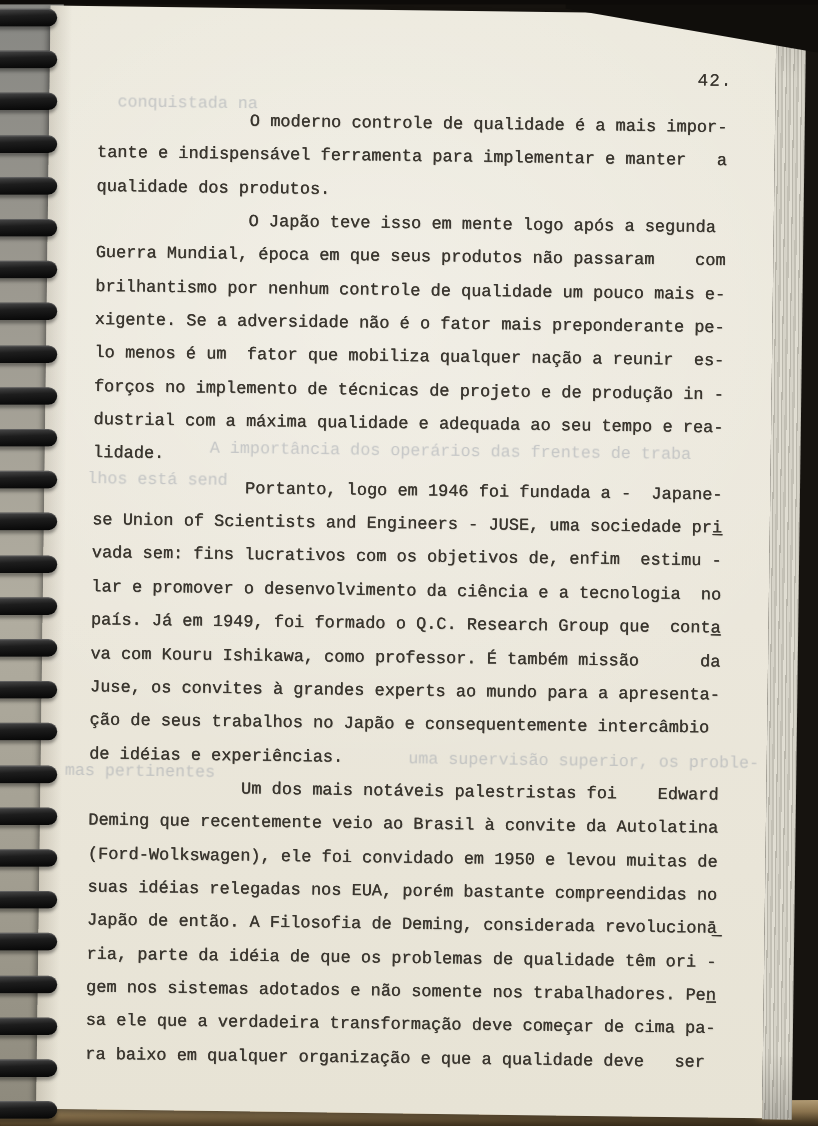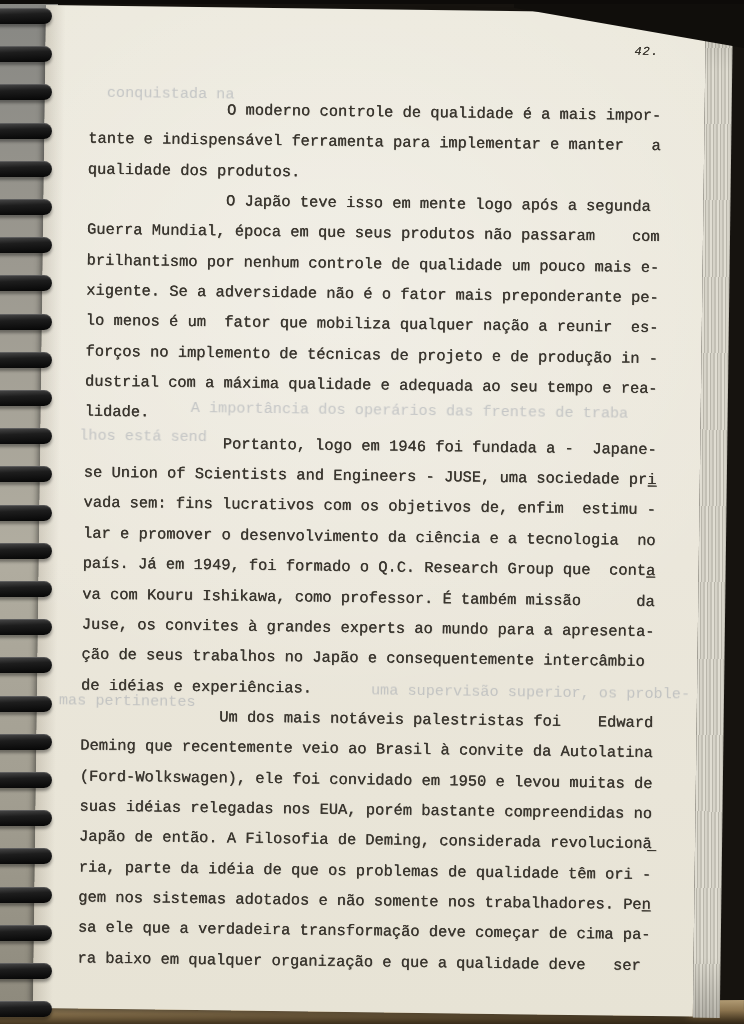--- a/index.html
+++ b/index.html
@@ -41,24 +41,23 @@
       repeating-linear-gradient(90deg,#e0ddd2 0 2px,#b9b6ab 2px 3px,#d6d3c8 3px 5px,#c3c0b5 5px 7px);
   }
   .text-block{
     position:absolute;left:44px;top:88px;width:590px;
     color:var(--ink);font-size:15.4px;line-height:30.35px;
     white-space:pre;letter-spacing:0;
     text-shadow:0 0 0.5px rgba(57,53,46,0.9),0.4px 0.4px 0.7px rgba(57,53,46,0.35);
   }
   .line{height:30.35px;}
   .page-number{
-    position:absolute;left:589px;top:32px;color:var(--ink);
-    font-size:12px;letter-spacing:1px;
+    position:absolute;left:589px;top:52px;color:var(--ink);
+    font-size:16px;letter-spacing:1px;
     text-shadow:0 0 0.5px rgba(57,53,46,0.9);
-    font-style:italic;
   }
   .bleed{position:absolute;left:0;top:0;width:100%;height:100%;}
   .ghost{
     position:absolute;white-space:pre;color:var(--ghost);
     font-size:15.2px;opacity:0.5;filter:blur(0.5px);
   }
   
   .tooth{
     position:absolute;left:-6px;width:58px;height:16px;
     border-radius:4px 10px 10px 4px;

